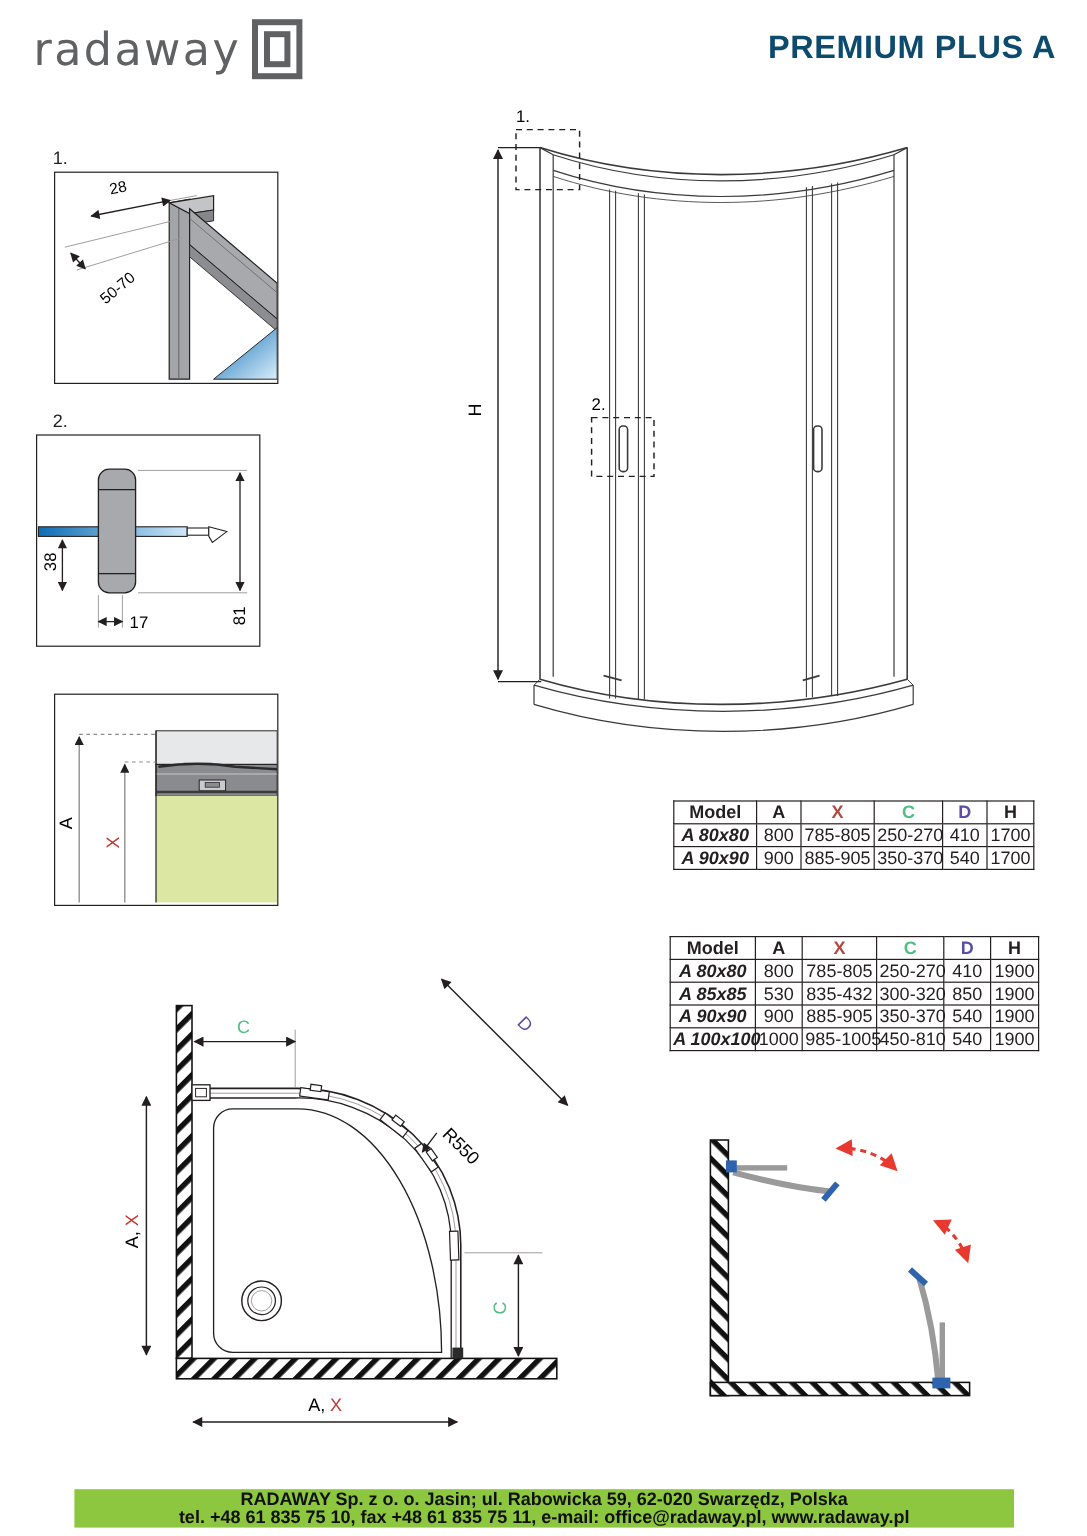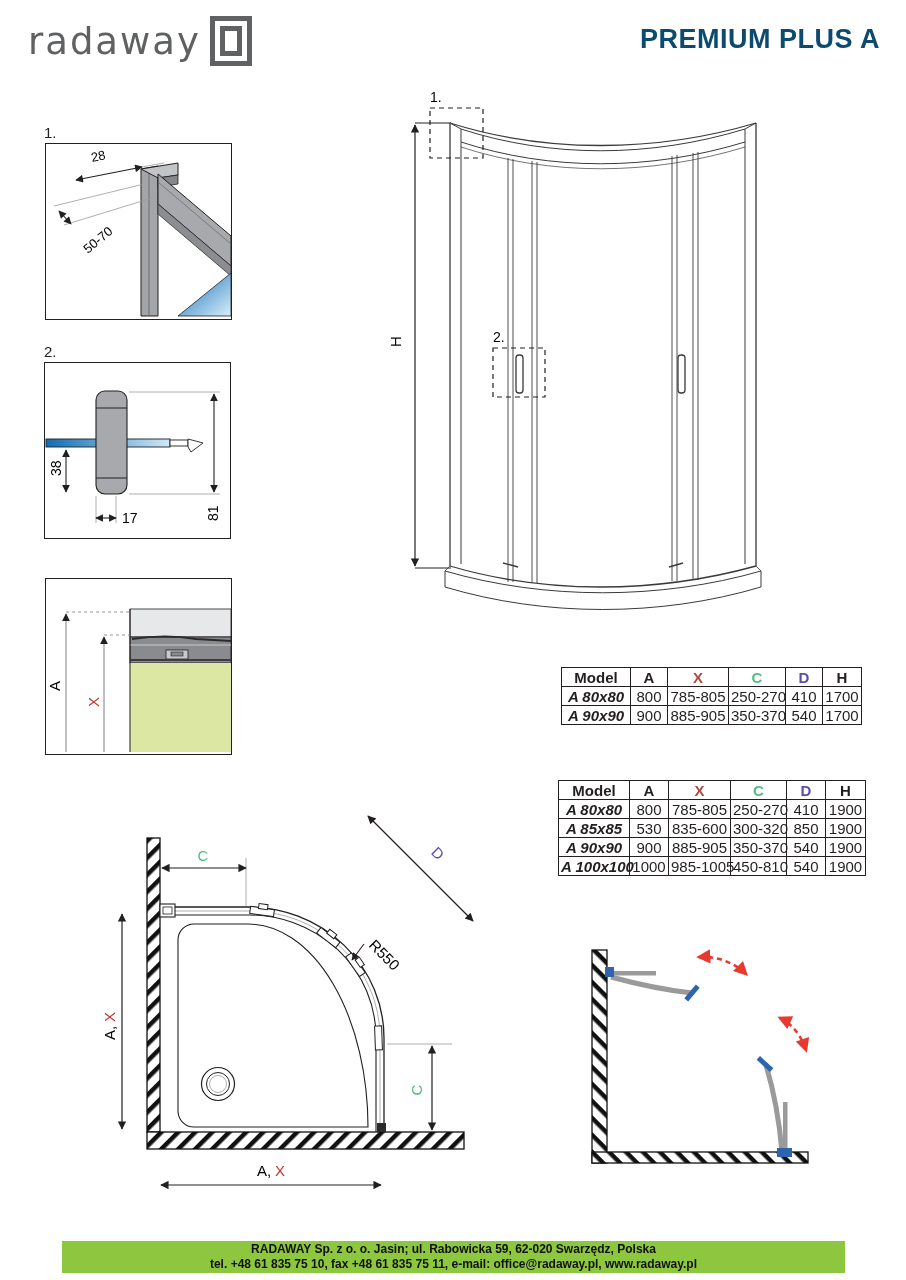--- a/index.html
+++ b/index.html
@@ -21,21 +21,21 @@
   .tbl-title{position:absolute;text-align:center;font-size:16px;font-weight:700;font-style:italic;margin-top:48px;}
   table.spec{position:absolute;border-collapse:collapse;table-layout:fixed;background:#fff;}
   table.spec th,table.spec td{border:1.6px solid #231f20;height:18px;padding:0 2px;
        font-size:15px;text-align:center;vertical-align:middle;white-space:nowrap;}
   table.spec th{font-weight:700;}
   table.spec td.model{font-weight:700;font-style:italic;}
   th.cx{color:#b04a42;} th.cc{color:#52bd85;} th.cd{color:#5a4fa5;}
   
   .footer{left:62px;top:1241px;width:783px;height:32px;background:#8dc63f;
           display:flex;flex-direction:column;align-items:center;justify-content:center;}
-  .footer div{font-size:12px;font-weight:700;color:#111;line-height:15px;}
+  .footer div{font-size:15px;font-weight:700;color:#111;line-height:15px;}
   svg{display:block;}
   svg text{font-family:"Liberation Sans",sans-serif;}
 </style>
 </head>
 <body>
 
 <div class="page">
 
   <svg width="0" height="0" class="abs" aria-hidden="true">
     <defs>
@@ -99,21 +99,21 @@
       <g>
         <line x1="8" y1="62" x2="98" y2="40" stroke="#9a9a9a" stroke-width="0.8"></line>
         <line x1="18" y1="81" x2="106" y2="54" stroke="#9a9a9a" stroke-width="0.8"></line>
         <line x1="13" y1="67" x2="25" y2="80" stroke="#231f20" stroke-width="1.1" marker-start="url(#mb)" marker-end="url(#mb)"></line>
         <text x="42" y="110" font-size="13" transform="rotate(-40 42 110)">50-70</text>
       </g>
     </svg>
   </div>
 
   <div class="abs dbox-label" style="left:44px;top:343px">2.</div>
-  <div class="abs dbox" style="left:44px;top:362px;width:185px;height:175px">
+  <div class="abs dbox" style="left:30px;top:362px;width:185px;height:175px">
     <svg viewBox="0 0 185 175" width="185" height="175">
 
       <g>
         <rect x="1" y="76" width="124" height="8" fill="url(#glass2)" stroke="#231f20" stroke-width="0.9"></rect>
         <rect x="125" y="77" width="18" height="6" fill="#fff" stroke="#231f20" stroke-width="0.9"></rect>
         <polygon points="143,76 158,80 146,89 143,84" fill="#fff" stroke="#231f20" stroke-width="0.9"></polygon>
       </g>
 
       <g>
         <rect x="51" y="28" width="31" height="103" rx="9" fill="#a7a9ac" stroke="#231f20" stroke-width="1.1"></rect>
@@ -283,21 +283,21 @@
       <td class="model">A 80x80</td>
       <td>800</td>
       <td>785-805</td>
       <td>250-270</td>
       <td>410</td>
       <td>1900</td>
     </tr>
     <tr>
       <td class="model">A 85x85</td>
       <td>530</td>
-      <td>835-600</td>
+      <td>835-432</td>
       <td>300-320</td>
       <td>850</td>
       <td>1900</td>
     </tr>
     <tr>
       <td class="model">A 90x90</td>
       <td>900</td>
       <td>885-905</td>
       <td>350-370</td>
       <td>540</td>

